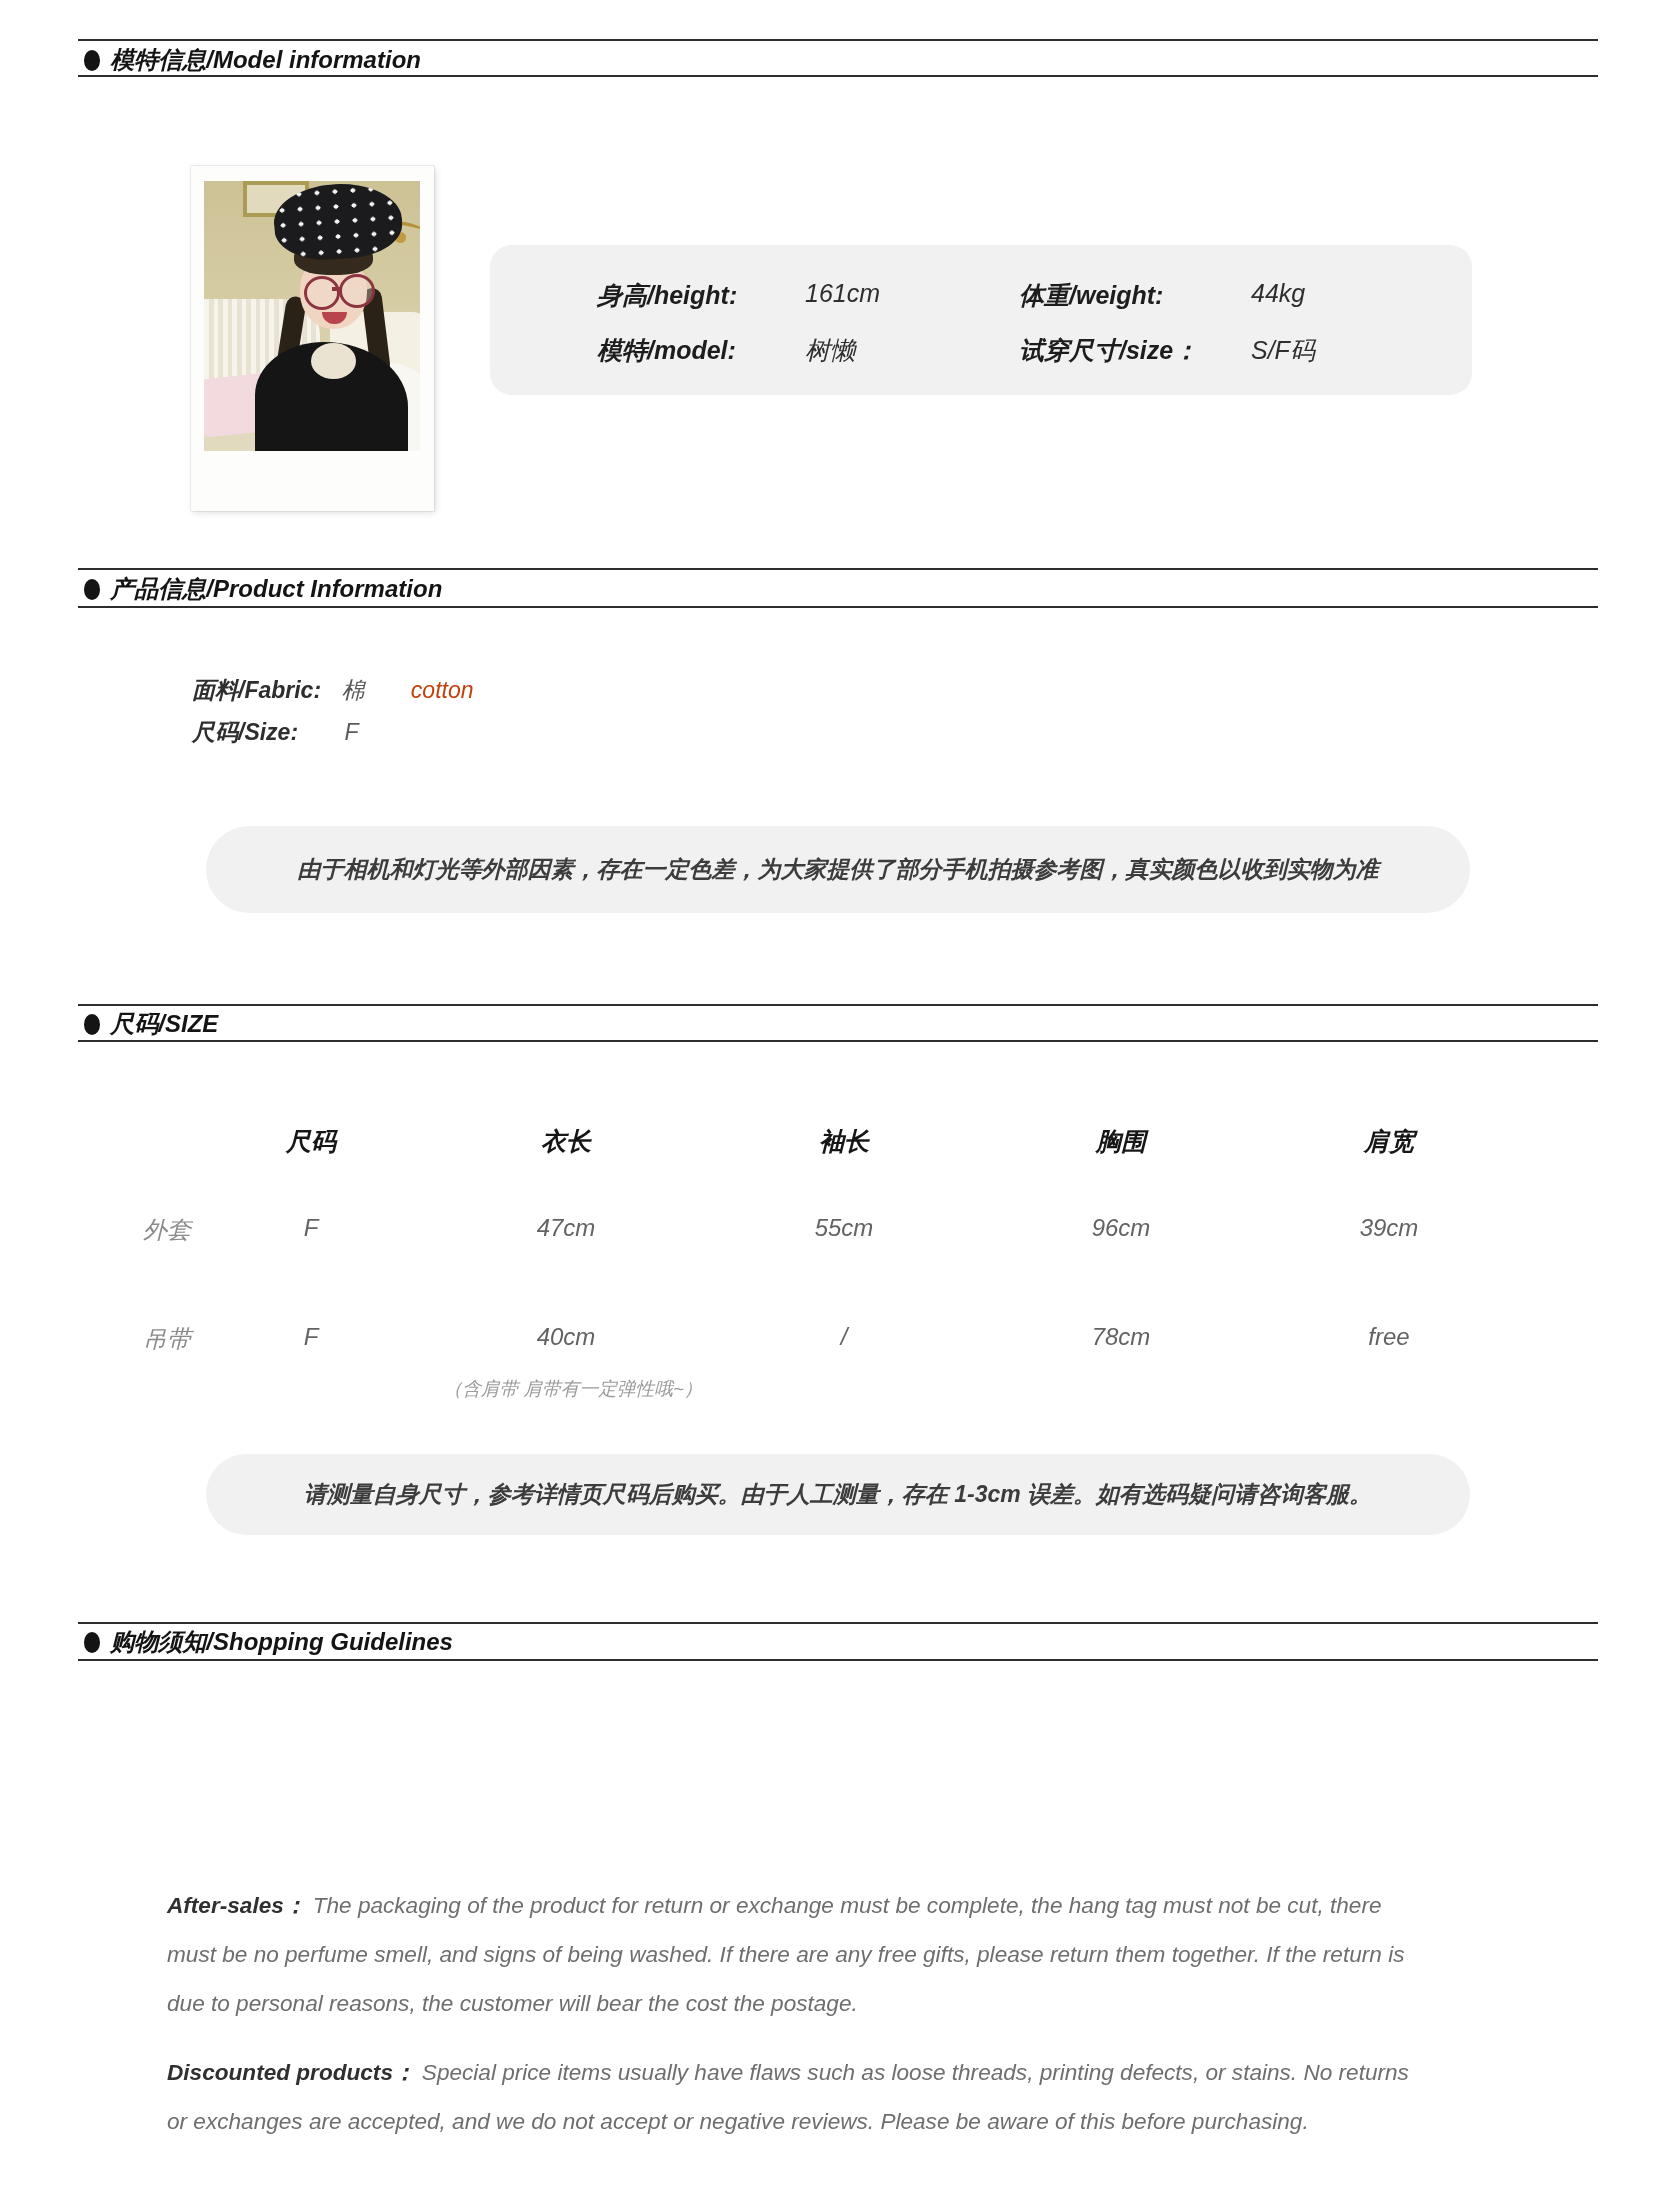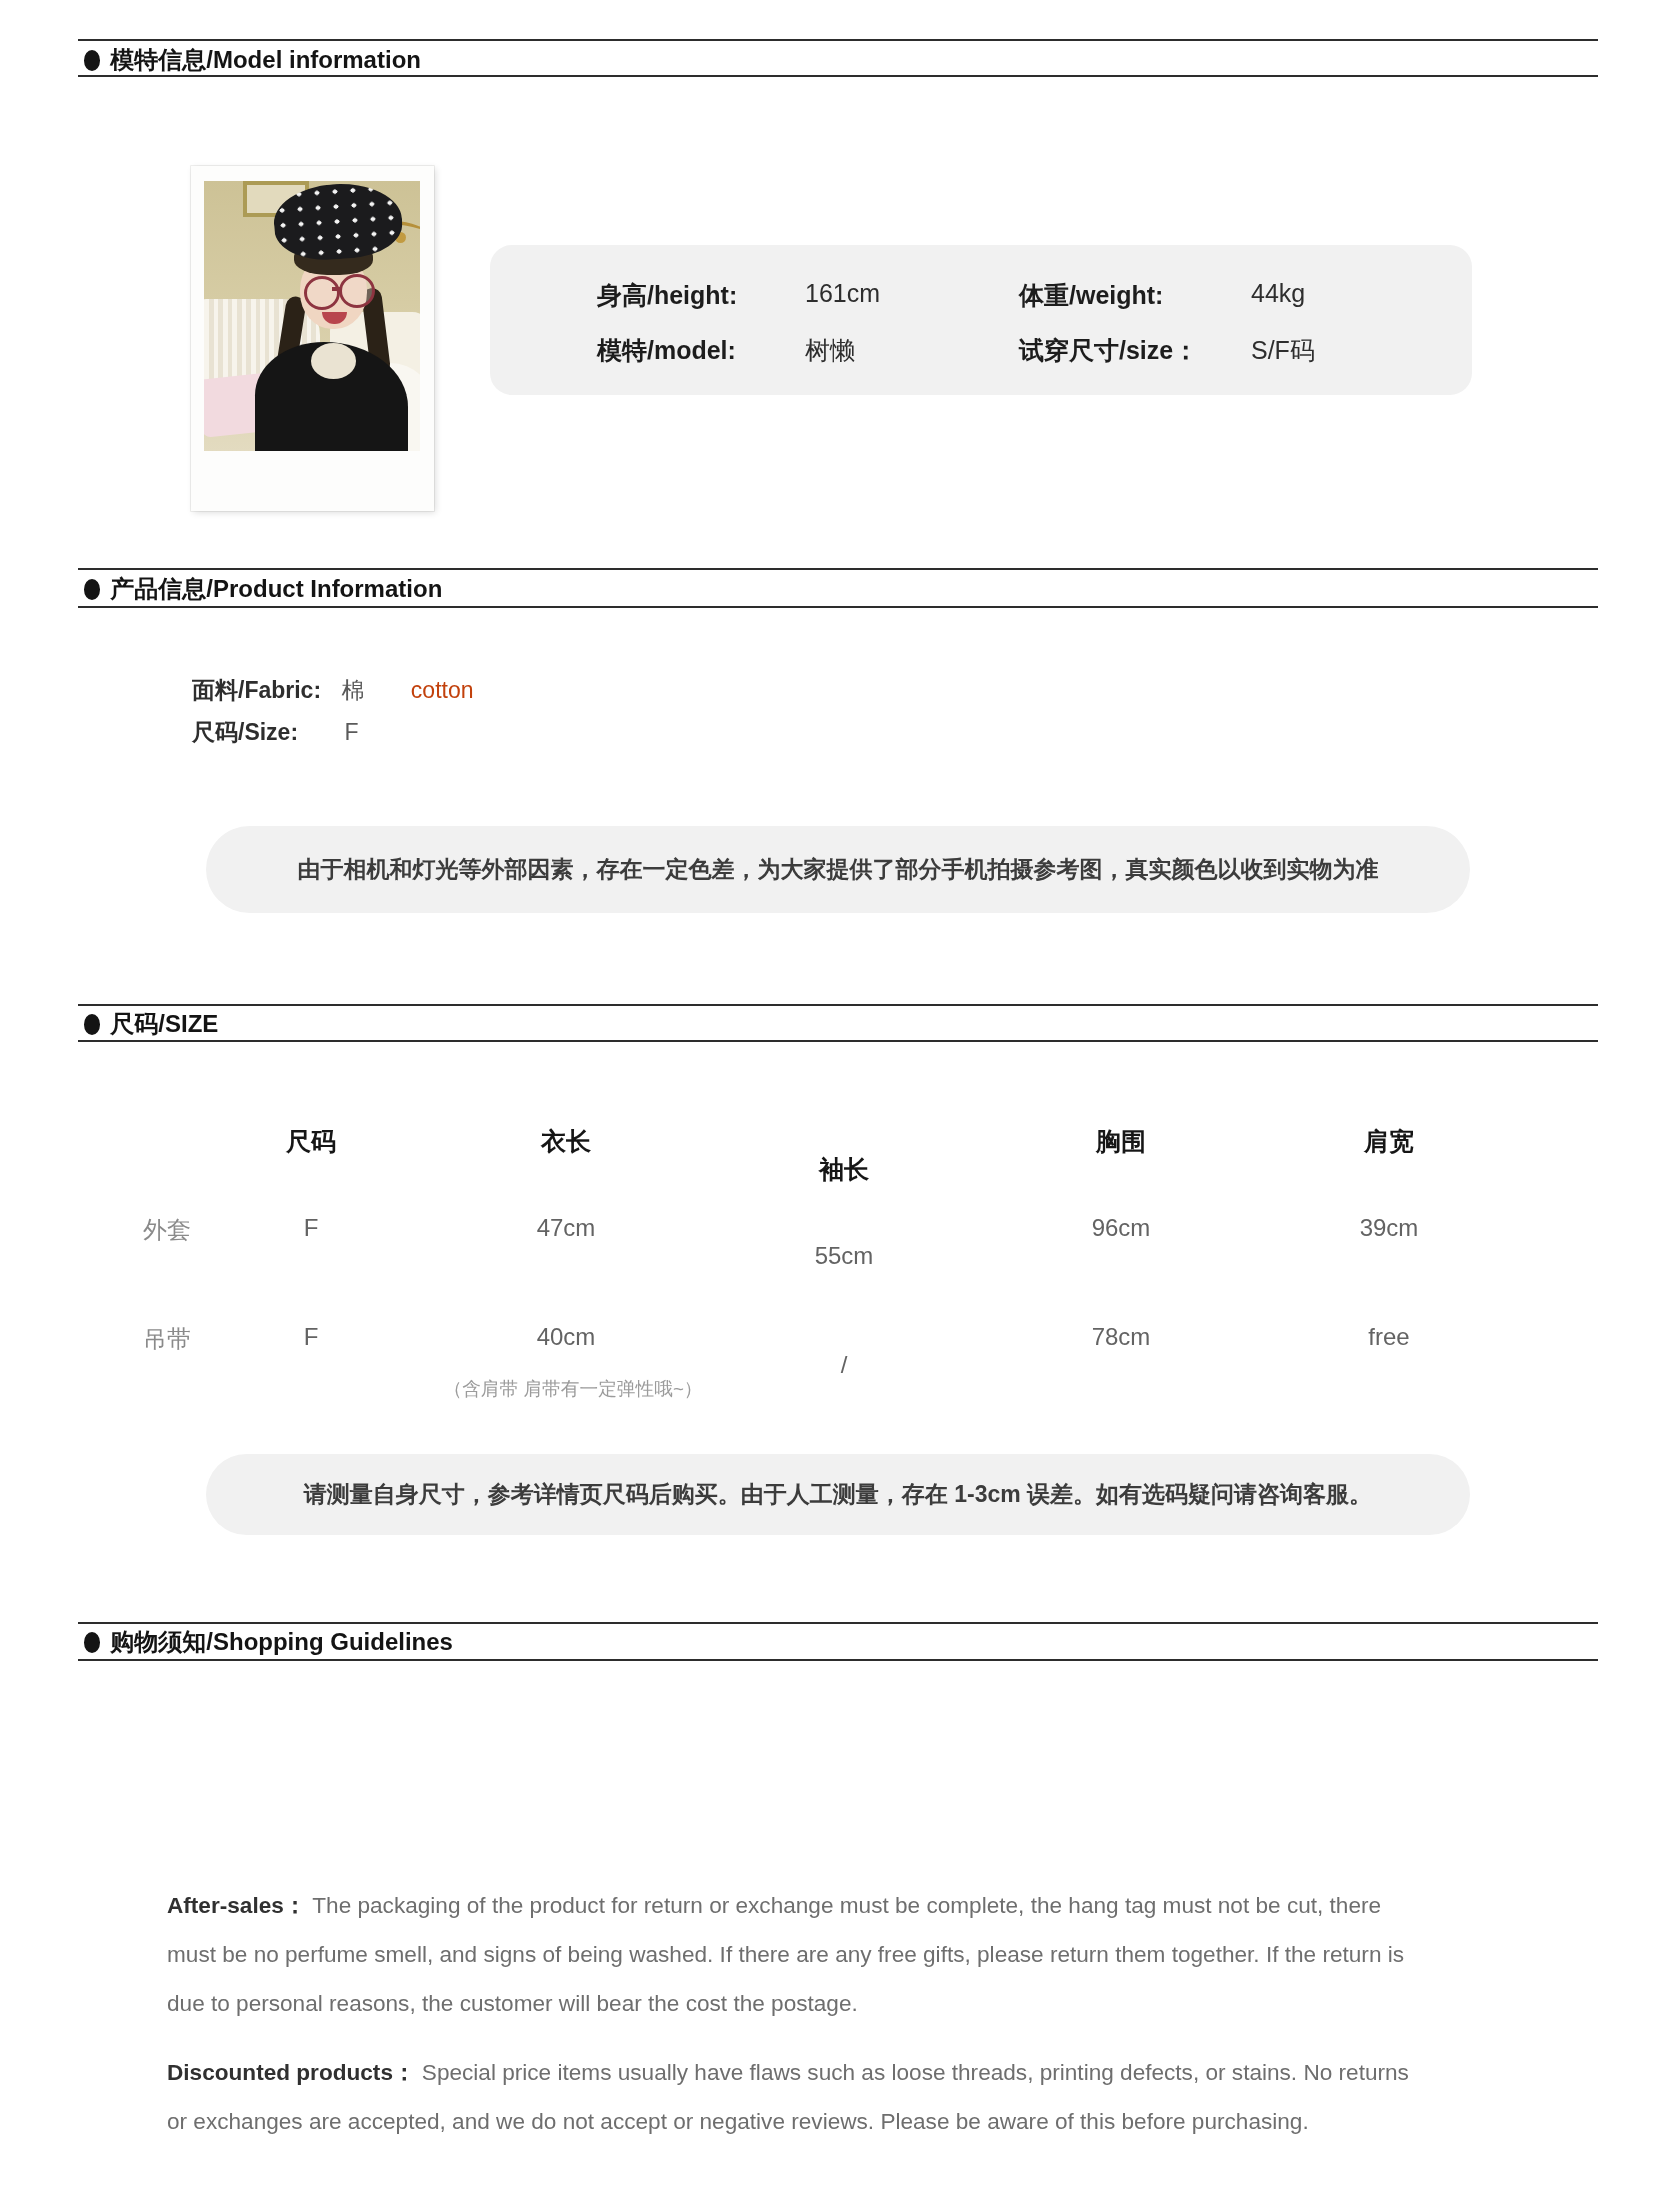--- a/index.html
+++ b/index.html
@@ -1,18 +1,18 @@
 <!DOCTYPE html>
 <html style="font-size:12.5px"><head>
 <meta charset="utf-8">
 <style>
   html,body{margin:0;padding:0;background:#fff;}
   .page{
     position:relative;width:1654px;height:2205px;background:#ffffff;
-    font-family:"Liberation Sans","DejaVu Sans",sans-serif;overflow:hidden;color:#222;
+    font-family:"Liberation Sans","DejaVu Sans",sans-serif;overflow:hidden;color:#222;font-style:italic;
   }
   
   .sec-line{position:absolute;left:78px;width:1520px;height:2.3px;background:#2d2d2d;}
   .sec-title{position:absolute;left:84px;display:flex;align-items:center;gap:10px;
     font-size:24px;font-weight:bold;color:#141414;white-space:nowrap;}
   .bullet{width:16.3px;height:21px;background:#141414;border-radius:50%;flex:0 0 auto;}
   
   .polaroid{position:absolute;left:191px;top:166px;width:243px;height:345px;background:#fdfdfc;
     box-shadow:1.6px 2.3px 7px rgba(0,0,0,.14),0 0 0 0.8px #ececea;}
   .photo{position:absolute;left:13.2px;top:15px;width:216px;height:270px;overflow:hidden;
@@ -53,21 +53,21 @@
   
   .note-box{position:absolute;left:206px;width:1264px;background:#f1f1f1;border-radius:44px;
     display:flex;align-items:center;justify-content:center;text-align:center;
     font-size:23px;font-weight:bold;color:#3c3c3c;}
   
   .t-row{position:absolute;left:0;width:1654px;height:31px;}
   .t-row span{position:absolute;transform:translateX(-50%);white-space:nowrap;}
   .th{font-size:25px;font-weight:bold;color:#161616;}
   .td{font-size:24px;color:#636363;}
   .t-item{font-size:24px;color:#8a8a8a;}
-  .c-item{left:167px;} .c-size{left:311px;} .c1{left:566px;} .c2{left:844px;margin-top:28px;} .c3{left:1121px;} .c4{left:1389px;}
+  .c-item{left:167px;} .c-size{left:311px;} .c1{left:566px;} .c2{left:844px;} .c3{left:1121px;} .c4{left:1389px;}
   .strap-note{position:absolute;left:573px;top:1376px;transform:translateX(-50%);
     font-size:18.7px;color:#9b9b9b;white-space:nowrap;}
   
   .para{position:absolute;left:167px;width:1292px;font-size:23px;color:#4c4c4c;line-height:36px;}
   .para .lbl{font-weight:bold;color:#252525;}
   .para-en{position:absolute;left:167px;width:1264px;font-size:22.6px;color:#6e6e6e;line-height:49px;}
   .para-en .lbl{font-weight:bold;color:#303030;}
 </style>
 </head>
 <body>

